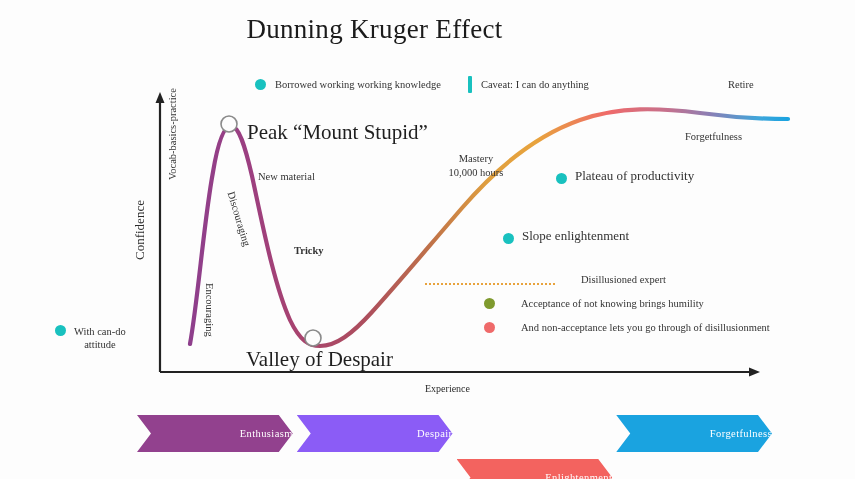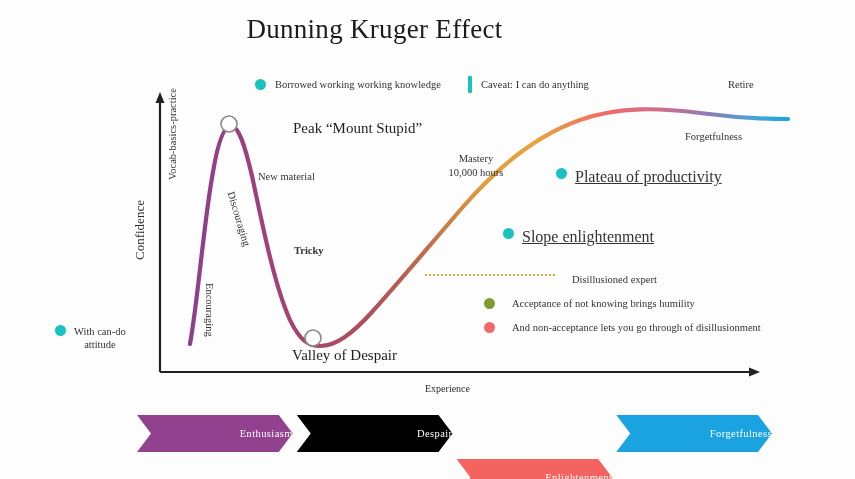--- a/index.html
+++ b/index.html
@@ -22,42 +22,42 @@
 
   
   #left-note{left:55px;top:325px;display:flex;align-items:flex-start;gap:8px;}
   #left-note .txt{font-size:10.5px;line-height:13px;text-align:center;color:#333;}
 
   
   #chart{left:0;top:0;}
 
   
   .clabel{font-size:10.5px;color:#333;white-space:nowrap;}
-  .clabel.big{font-size:15px;color:#1f1f1f;margin-left:46px;}
+  .clabel.big{font-size:21px;color:#1f1f1f;}
   .clabel.ctr{text-align:center;line-height:14px;}
 
   #lab-peak{left:247px;top:120px;}
   #lab-valley{left:246px;top:347px;}
   #lab-newmat{left:258px;top:171px;}
   #lab-tricky{left:294px;top:245px;font-weight:bold;}
   #lab-vocab{left:167px;top:180px;transform-origin:0 0;transform:rotate(-90deg);}
   #lab-enc{left:215px;top:283px;transform-origin:0 0;transform:rotate(90deg);}
   #lab-disc{left:236px;top:190px;transform-origin:0 0;transform:rotate(73deg);}
   #lab-mastery{left:437px;top:152px;width:78px;}
   #lab-retire{left:728px;top:79px;}
   #lab-forget{left:685px;top:131px;}
 
   
-  .annot{display:flex;align-items:flex-start;gap:8px;font-size:16px;color:#333;text-decoration:underline;}
+  .annot{display:flex;align-items:flex-end;gap:8px;font-size:13px;color:#333;}
   #an-plateau{left:556px;top:168px;}
   #an-slope{left:503px;top:228px;}
 
   
   #right-legend{left:425px;top:274px;display:flex;flex-direction:column;gap:13px;}
-  #right-legend .row{display:flex;align-items:flex-start;gap:17px;font-size:10.5px;color:#333;}
+  #right-legend .row{display:flex;align-items:flex-end;gap:26px;font-size:10.5px;color:#333;}
   .dotline{width:130px;height:2px;flex:0 0 auto;}
 
   
   #banners{left:137px;top:415px;width:635px;height:37px;display:flex;}
   .chev{position:relative;height:37px;display:flex;align-items:center;
         justify-content:flex-end;color:#fff;font-size:10.5px;letter-spacing:.4px;
         clip-path:polygon(0 0, calc(100% - 14px) 0, 100% 50%, calc(100% - 14px) 100%, 0 100%, 14px 50%);
         margin-right:4px;}
   .chev:first-child{clip-path:polygon(0 0, calc(100% - 14px) 0, 100% 50%, calc(100% - 14px) 100%, 0 100%, 14px 50%);}
 </style>
@@ -171,21 +171,21 @@
     <div class="row">
       <span class="dot" style="background:#ef6a6a;margin-left:59px"></span>
       <span>And non-acceptance lets you go through of disillusionment</span>
     </div>
   </div>
 
   <div class="abs" id="banners">
     <div class="chev" style="background:#92418e;width:163px;">
       <span>Enthusiasm</span>
     </div>
-    <div class="chev" style="background:#000000;width:163px;">
+    <div class="chev" style="background:#8b5cf6;width:163px;">
       <span>Despair</span>
     </div>
     <div class="chev" style="background:#f3635f;width:163px;margin-top:44px;">
       <span>Enlightenment</span>
     </div>
     <div class="chev" style="background:#1aa3e0;width:163px;margin-right:0;">
       <span>Forgetfulness</span>
     </div>
   </div>
 

